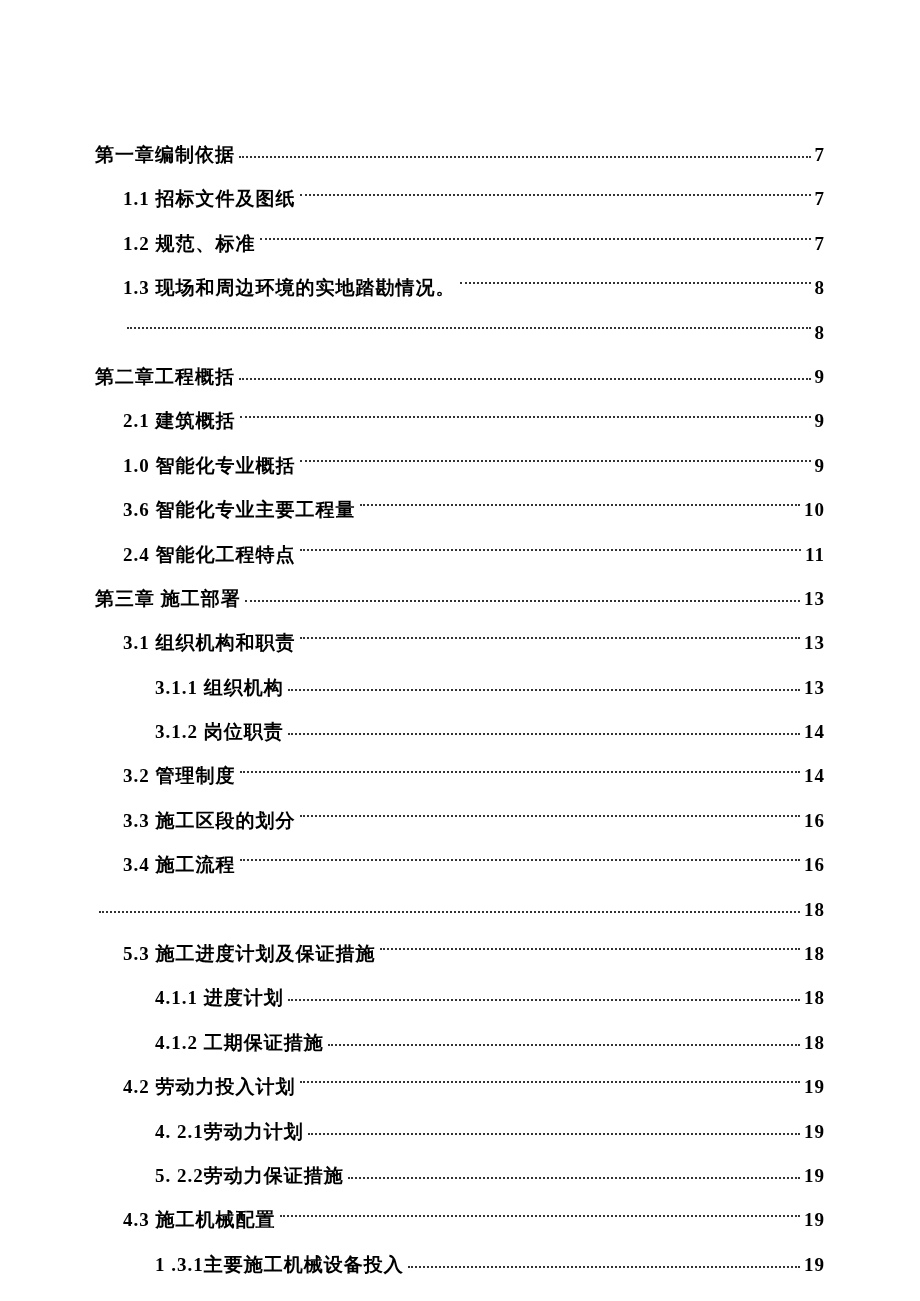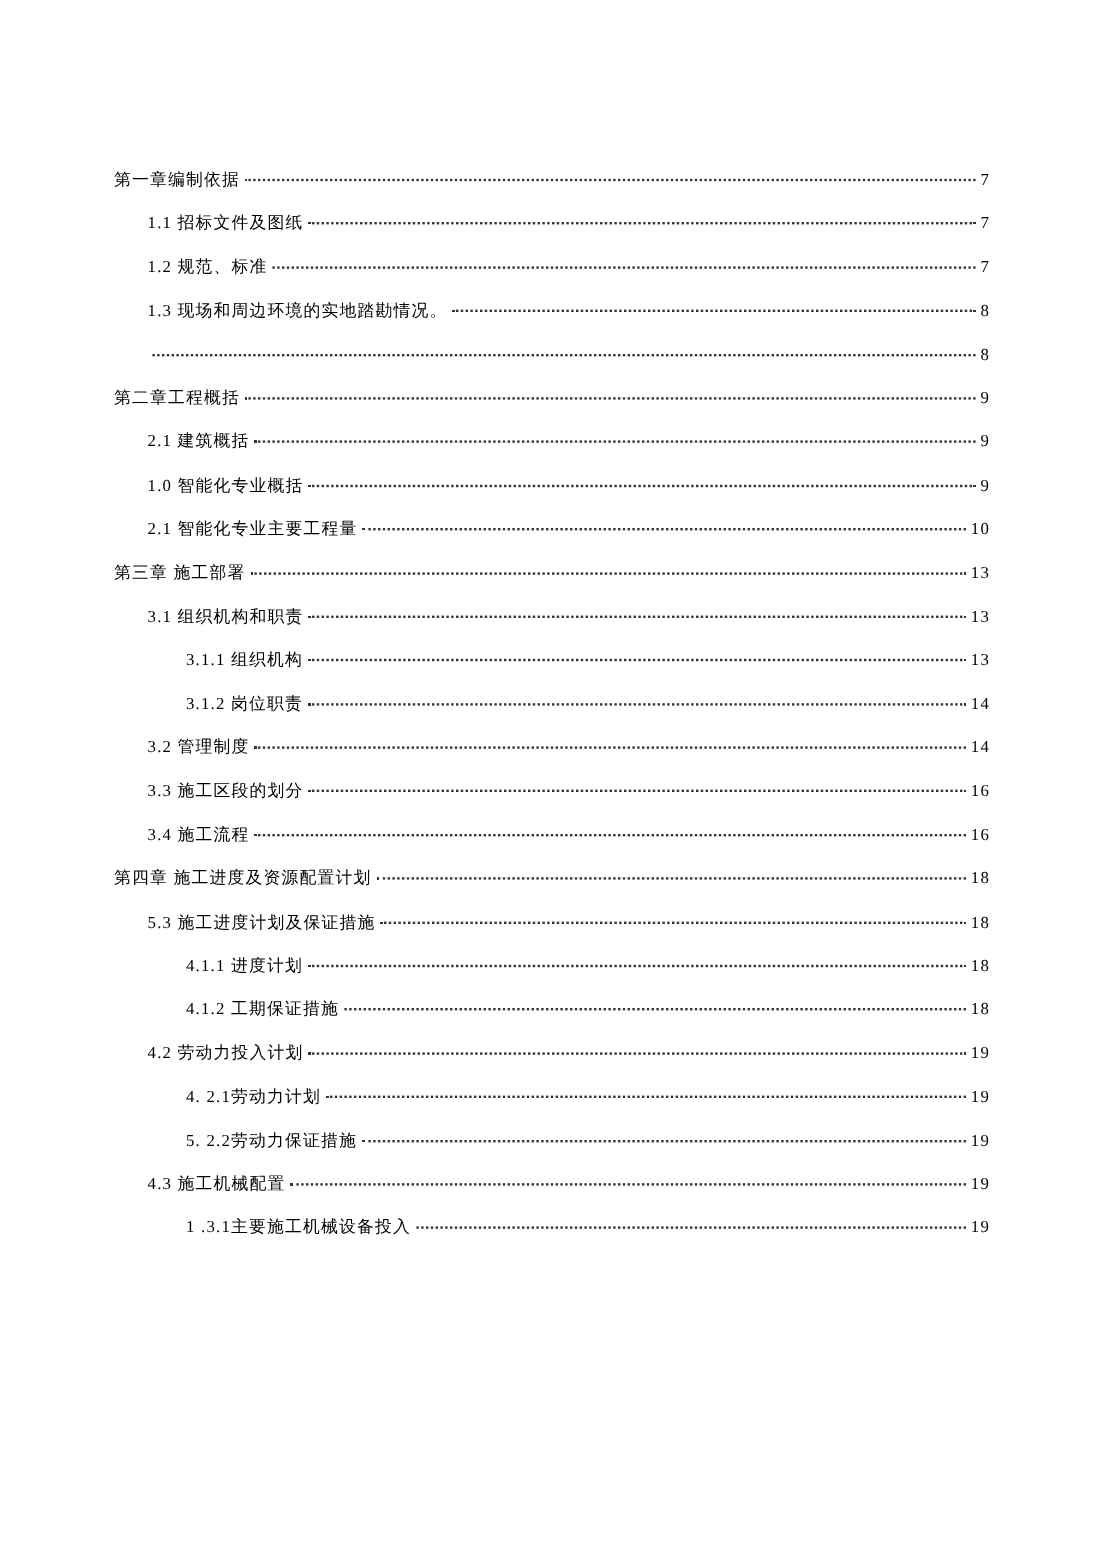--- a/index.html
+++ b/index.html
@@ -12,22 +12,23 @@
       font-family: "SimSun", "宋体", serif;
       width: 920px;
       height: 1301px;
       padding: 140px 95px 100px 95px;
       color: #000;
     }
     .toc-entry {
       display: flex;
       align-items: baseline;
       margin-bottom: 14px;
-      font-size: 14px;
+      font-size: 19px;
       line-height: 1.6;
+      font-weight: bold;
     }
     .toc-label {
       white-space: nowrap;
       letter-spacing: 1px;
     }
     .toc-dots {
       flex: 1;
       border-bottom: 2px dotted #333;
       margin: 0 4px 4px 4px;
       position: relative;
@@ -35,20 +36,21 @@
     }
     .toc-page {
       white-space: nowrap;
       letter-spacing: 1px;
     }
     .level-0 {
       padding-left: 0;
     }
     .level-1 {
       padding-left: 28px;
+      align-items: center;
     }
     .level-2 {
       padding-left: 60px;
       text-align: center;
     }
   </style>
 </head>
 <body>
 
 <div id="toc-container">
@@ -85,23 +87,28 @@
       <span class="toc-label">2.1  建筑概括</span>
       <span class="toc-dots"></span>
       <span class="toc-page">9</span>
     </div>
     <div class="toc-entry level-1">
       <span class="toc-label">1.0  智能化专业概括</span>
       <span class="toc-dots"></span>
       <span class="toc-page">9</span>
     </div>
     <div class="toc-entry level-1">
-      <span class="toc-label">2.1  智能化专业主要工程量</span>
+      <span class="toc-label">3.6  智能化专业主要工程量</span>
       <span class="toc-dots"></span>
       <span class="toc-page">10</span>
+    </div>
+    <div class="toc-entry level-1">
+      <span class="toc-label">2.4  智能化工程特点</span>
+      <span class="toc-dots"></span>
+      <span class="toc-page">11</span>
     </div>
     <div class="toc-entry level-0">
       <span class="toc-label">第三章 施工部署</span>
       <span class="toc-dots"></span>
       <span class="toc-page">13</span>
     </div>
     <div class="toc-entry level-1">
       <span class="toc-label">3.1  组织机构和职责</span>
       <span class="toc-dots"></span>
       <span class="toc-page">13</span>
@@ -125,21 +132,20 @@
       <span class="toc-label">3.3  施工区段的划分</span>
       <span class="toc-dots"></span>
       <span class="toc-page">16</span>
     </div>
     <div class="toc-entry level-1">
       <span class="toc-label">3.4  施工流程</span>
       <span class="toc-dots"></span>
       <span class="toc-page">16</span>
     </div>
     <div class="toc-entry level-0">
-      <span class="toc-label">第四章 施工进度及资源配置计划</span>
       <span class="toc-dots"></span>
       <span class="toc-page">18</span>
     </div>
     <div class="toc-entry level-1">
       <span class="toc-label">5.3  施工进度计划及保证措施</span>
       <span class="toc-dots"></span>
       <span class="toc-page">18</span>
     </div>
     <div class="toc-entry level-2">
       <span class="toc-label">4.1.1 进度计划</span>

